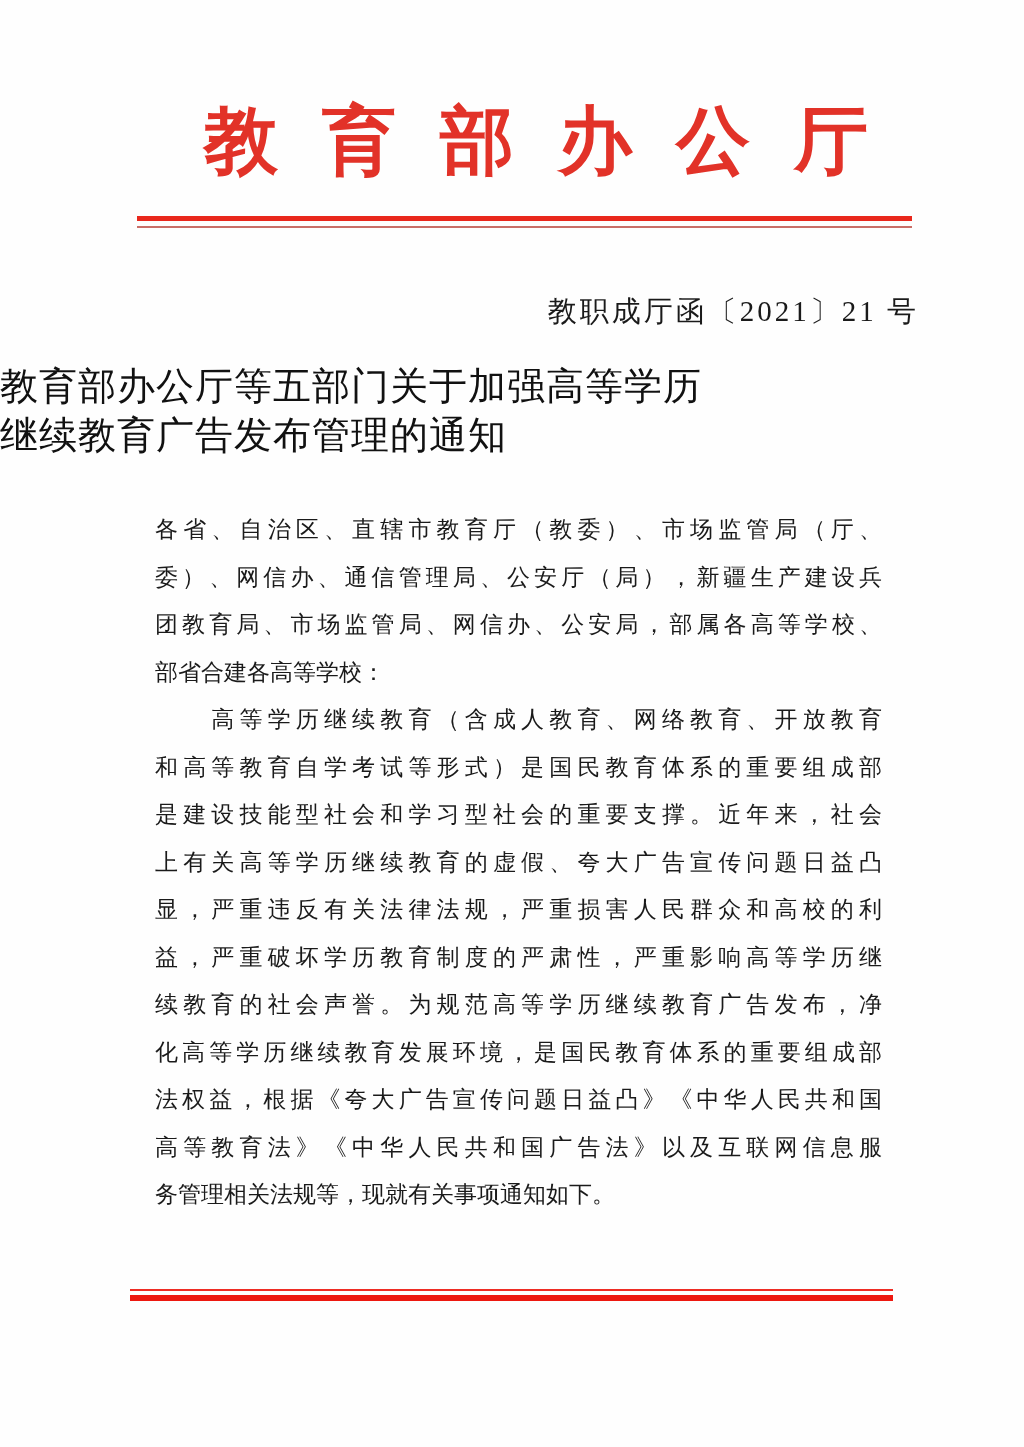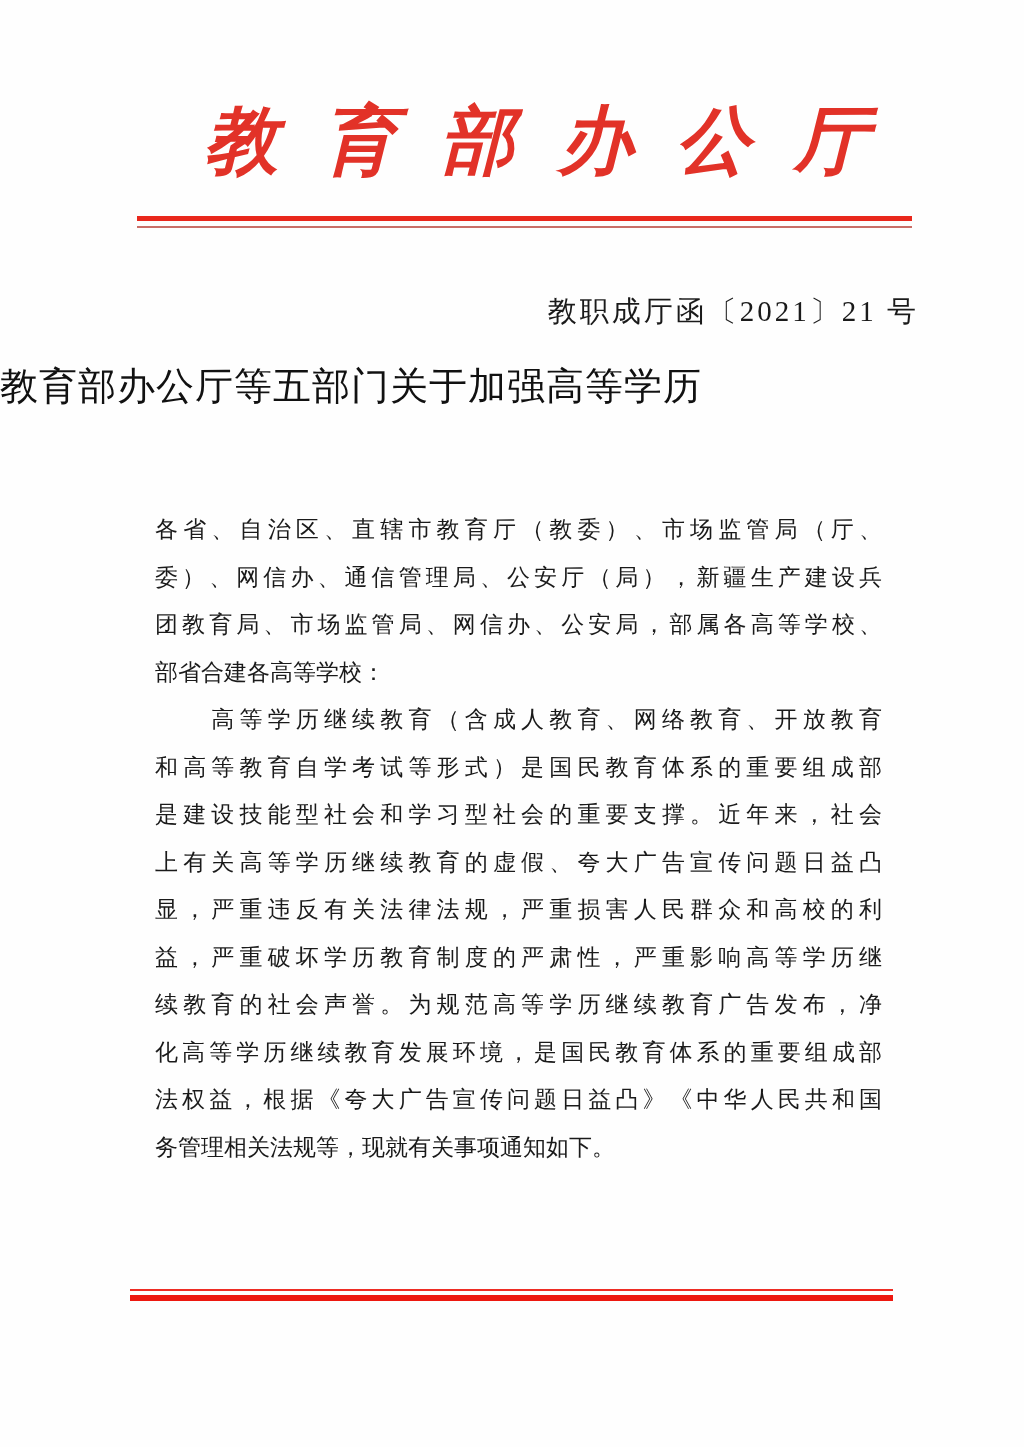--- a/index.html
+++ b/index.html
@@ -21,21 +21,20 @@
     width: 100%;
     box-sizing: border-box;
     padding-left: 92px;
     text-align: center;
     white-space: nowrap;
     font-size: 74px;
     line-height: 82px;
     font-weight: bold;
     letter-spacing: 44px;
     color: var(--header-red, #e23228);
-    font-style: italic;
   }
 
   
   .rule-top {
     position: absolute;
     top: 216px;
     left: 137px;
     width: 775px;
   }
   .rule-top .bar-thick { height: 5px; background: var(--rule-thick, #e9271c); }
@@ -106,36 +105,38 @@
 
   <div class="rule-top">
     <div class="bar-thick"></div>
     <div class="bar-thin"></div>
   </div>
 
   <div class="doc-number">教职成厅函〔2021〕21 号</div>
 
   <div class="doc-title">
     <div>教育部办公厅等五部门关于加强高等学历</div>
+    <div>继续教育广告发布管理的通知</div>
   </div>
 
   <div class="body-text">
       <div class="body-line">各省、自治区、直辖市教育厅（教委）、市场监管局（厅、</div>
       <div class="body-line">委）、网信办、通信管理局、公安厅（局），新疆生产建设兵</div>
       <div class="body-line">团教育局、市场监管局、网信办、公安局，部属各高等学校、</div>
       <div class="body-line final">部省合建各高等学校：</div>
       <div class="body-line">　　高等学历继续教育（含成人教育、网络教育、开放教育</div>
       <div class="body-line">和高等教育自学考试等形式）是国民教育体系的重要组成部</div>
       <div class="body-line">是建设技能型社会和学习型社会的重要支撑。近年来，社会</div>
       <div class="body-line">上有关高等学历继续教育的虚假、夸大广告宣传问题日益凸</div>
       <div class="body-line">显，严重违反有关法律法规，严重损害人民群众和高校的利</div>
       <div class="body-line">益，严重破坏学历教育制度的严肃性，严重影响高等学历继</div>
       <div class="body-line">续教育的社会声誉。为规范高等学历继续教育广告发布，净</div>
       <div class="body-line">化高等学历继续教育发展环境，是国民教育体系的重要组成部</div>
       <div class="body-line">法权益，根据《夸大广告宣传问题日益凸》《中华人民共和国</div>
+      <div class="body-line">高等教育法》《中华人民共和国广告法》以及互联网信息服</div>
       <div class="body-line final">务管理相关法规等，现就有关事项通知如下。</div>
     </div>
 
   <div class="rule-bottom">
     <div class="bar-thin"></div>
     <div class="bar-thick"></div>
   </div>
 
 </div>
 

